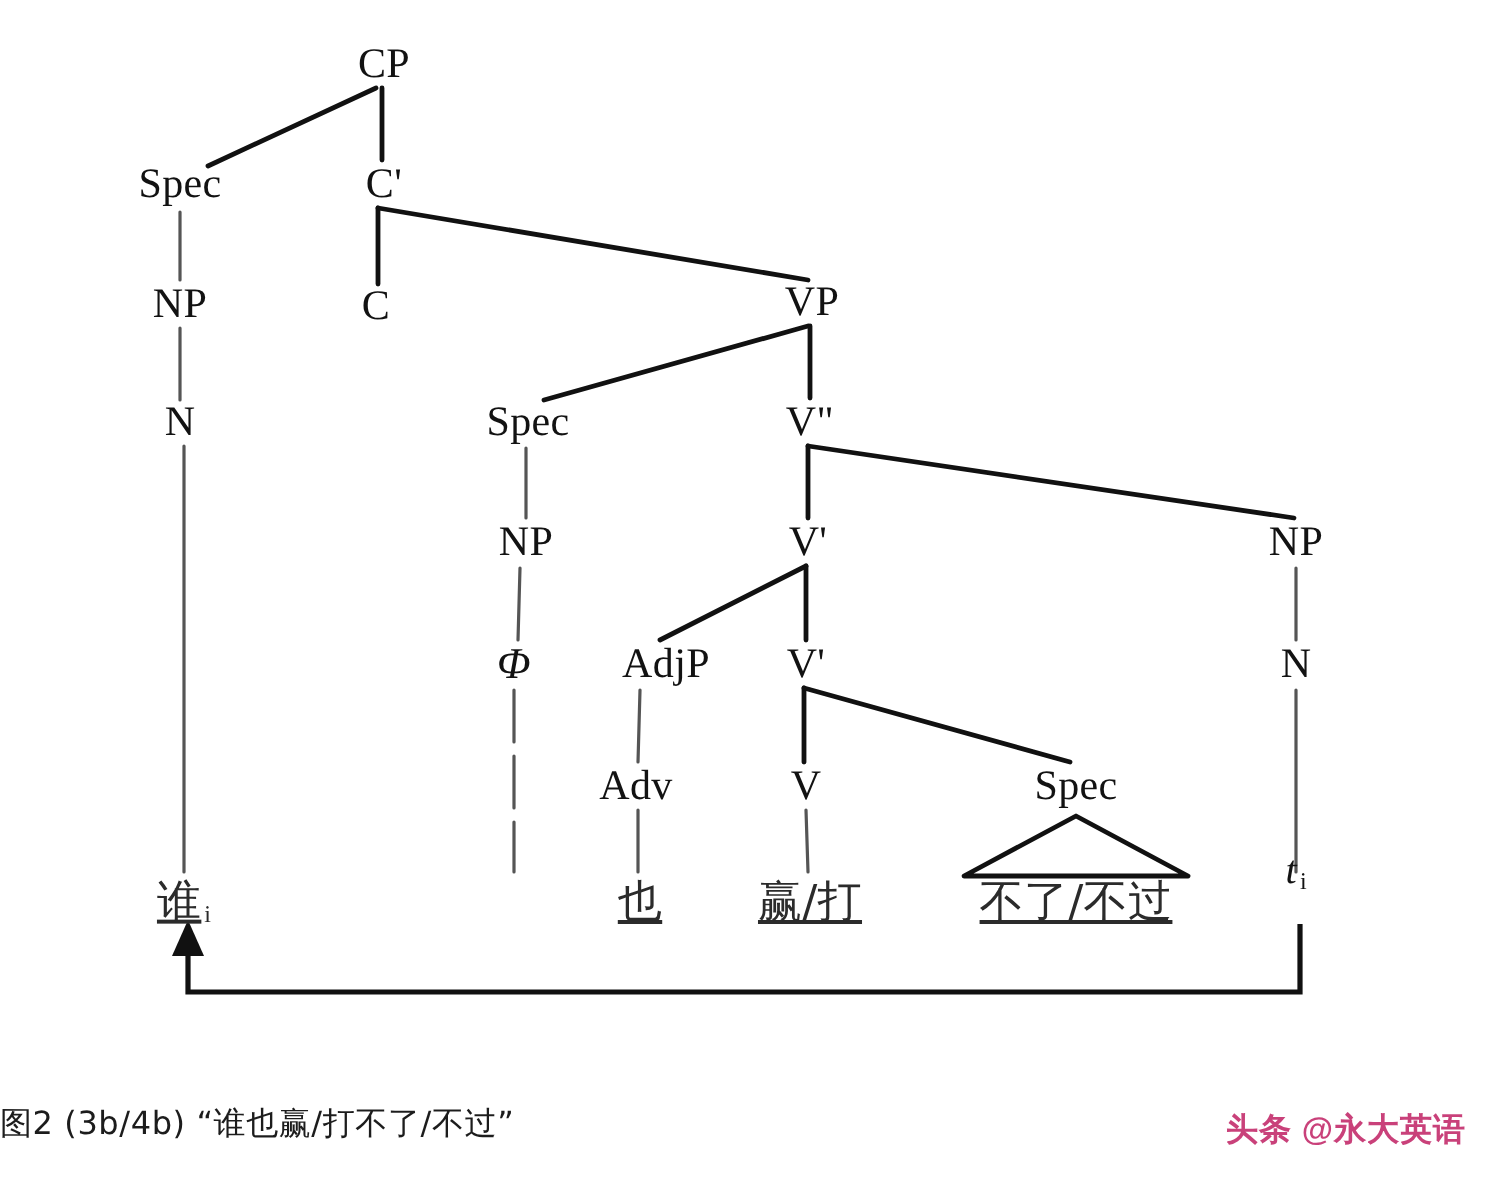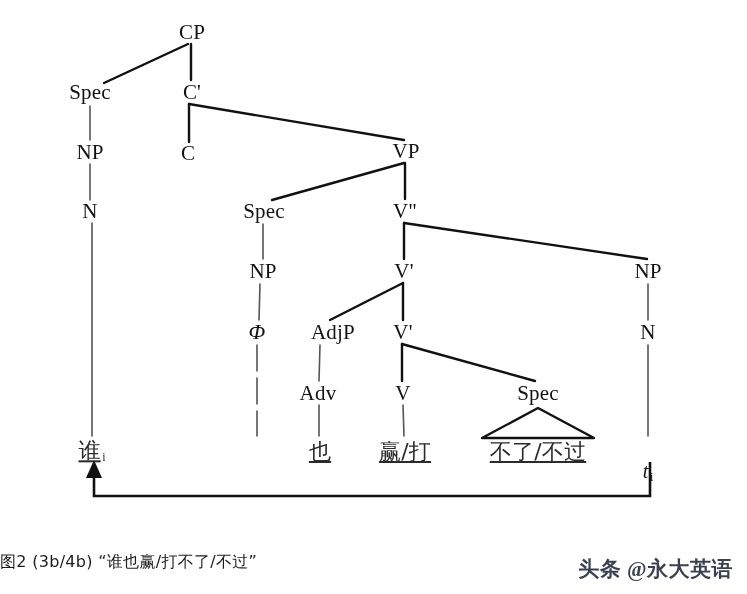--- a/index.html
+++ b/index.html
@@ -78,24 +78,24 @@
     text-align: left;
     font-family: "DejaVu Sans", "Liberation Sans", sans-serif;
     font-size: 16px;
     color: #1c1c1c;
     letter-spacing: 0.3px;
   }
   .watermark {
     position: absolute;
     right: 14px;
     top: 555px;
-    font-family: Liberation Serif, serif;
-    font-size: 21px;
+    font-family: Liberation Sans, sans-serif;
+    font-size: 16px;
     font-weight: bold;
-    color: #0f172a;
+    color: #be185d;
     opacity: 0.82;
     letter-spacing: 0.5px;
   }
 </style>
 </head>
 <body>
 
 <div id="figure-root">
 
   <svg id="tree-svg" viewBox="0 0 747 594" xmlns="http://www.w3.org/2000/svg">
@@ -194,21 +194,21 @@
     </div>
     <div class="node cjk" style="left:320px; top:452px;">
       <span>也</span>
     </div>
     <div class="node cjk" style="left:405px; top:452px;">
       <span>赢/打</span>
     </div>
     <div class="node cjk" style="left:538px; top:452px;">
       <span>不了/不过</span>
     </div>
-    <div class="node trace" style="left:648px; top:472px;">
+    <div class="node trace" style="left:648px; top:436px;">
       <span>t</span><span class="idx">i</span>
     </div>
   </div>
 
   <div class="caption">图2 (3b/4b) “谁也赢/打不了/不过”</div>
   <div class="watermark">头条 @永大英语</div>
 
 </div>
 
 </body></html>

